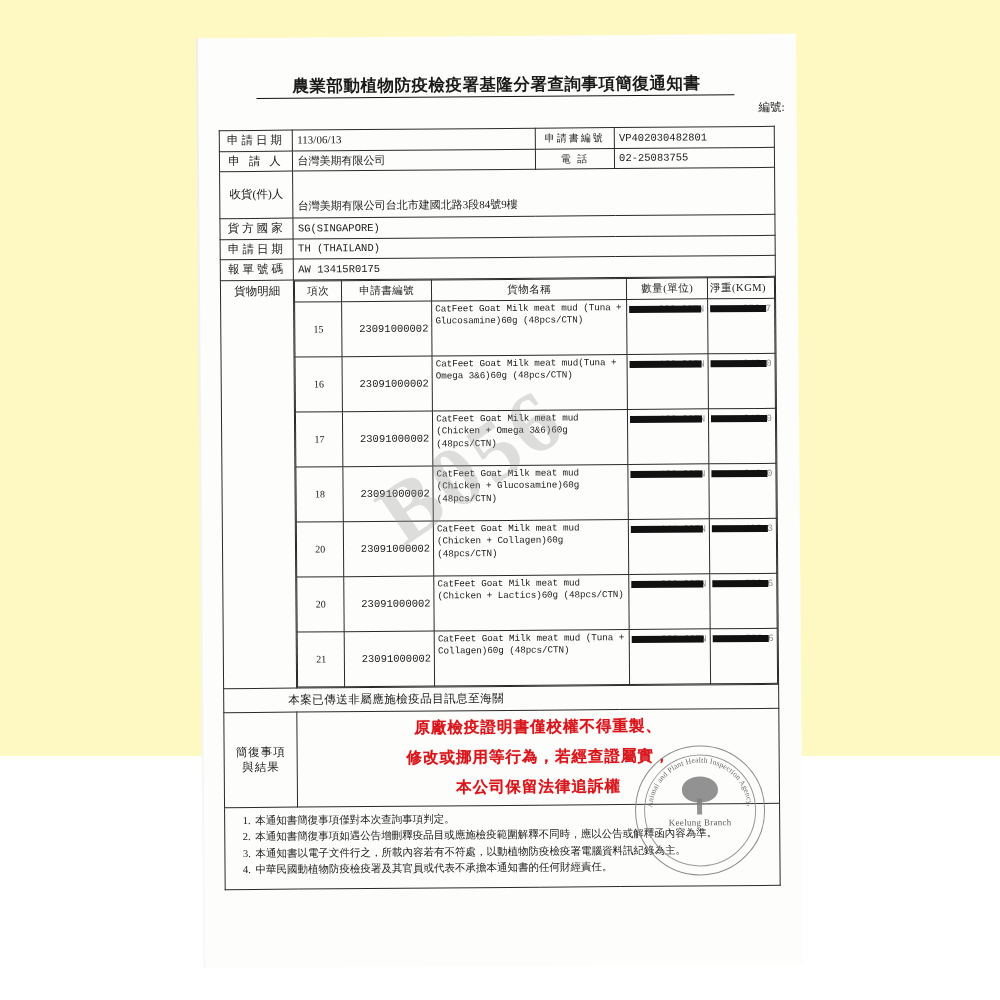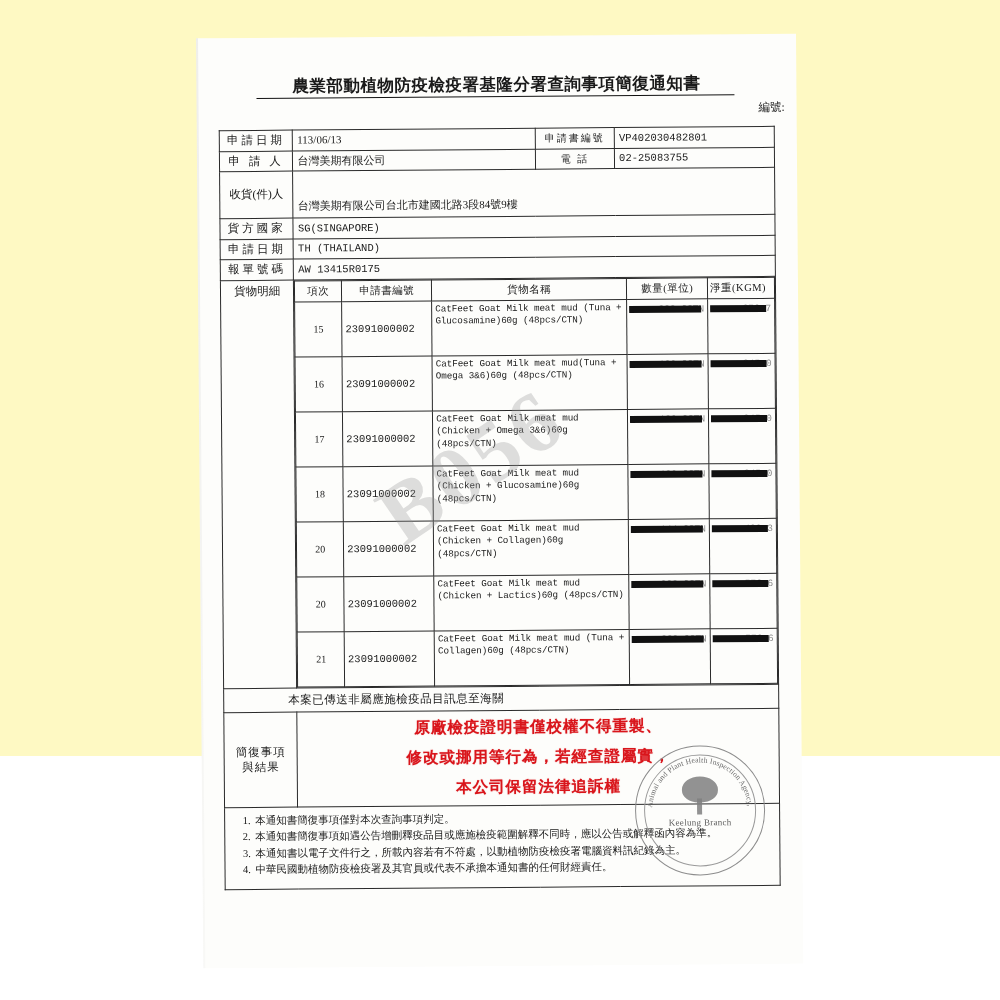--- a/index.html
+++ b/index.html
@@ -113,21 +113,21 @@
     vertical-align: top;
   }
   table.goods thead td {
     text-align: center;
     vertical-align: middle;
     font-size: 10.5px;
     padding: 3px 2px;
     letter-spacing: 0.5px;
   }
   .c-item { width: 42px; text-align: center; }
-  .c-code { width: 84px; text-align: left; }
+  .c-code { width: 84px; text-align: right; }
   .c-name { width: 196px; }
   .c-qty  { width: 76px; text-align: right; }
   .c-net  { width: 62px; text-align: right; }
   .goods-name {
     font-family: "Liberation Mono", monospace;
     font-size: 9.3px;
     line-height: 1.45;
     letter-spacing: -0.1px;
   }
   .goods-row td { height: 50px; }

